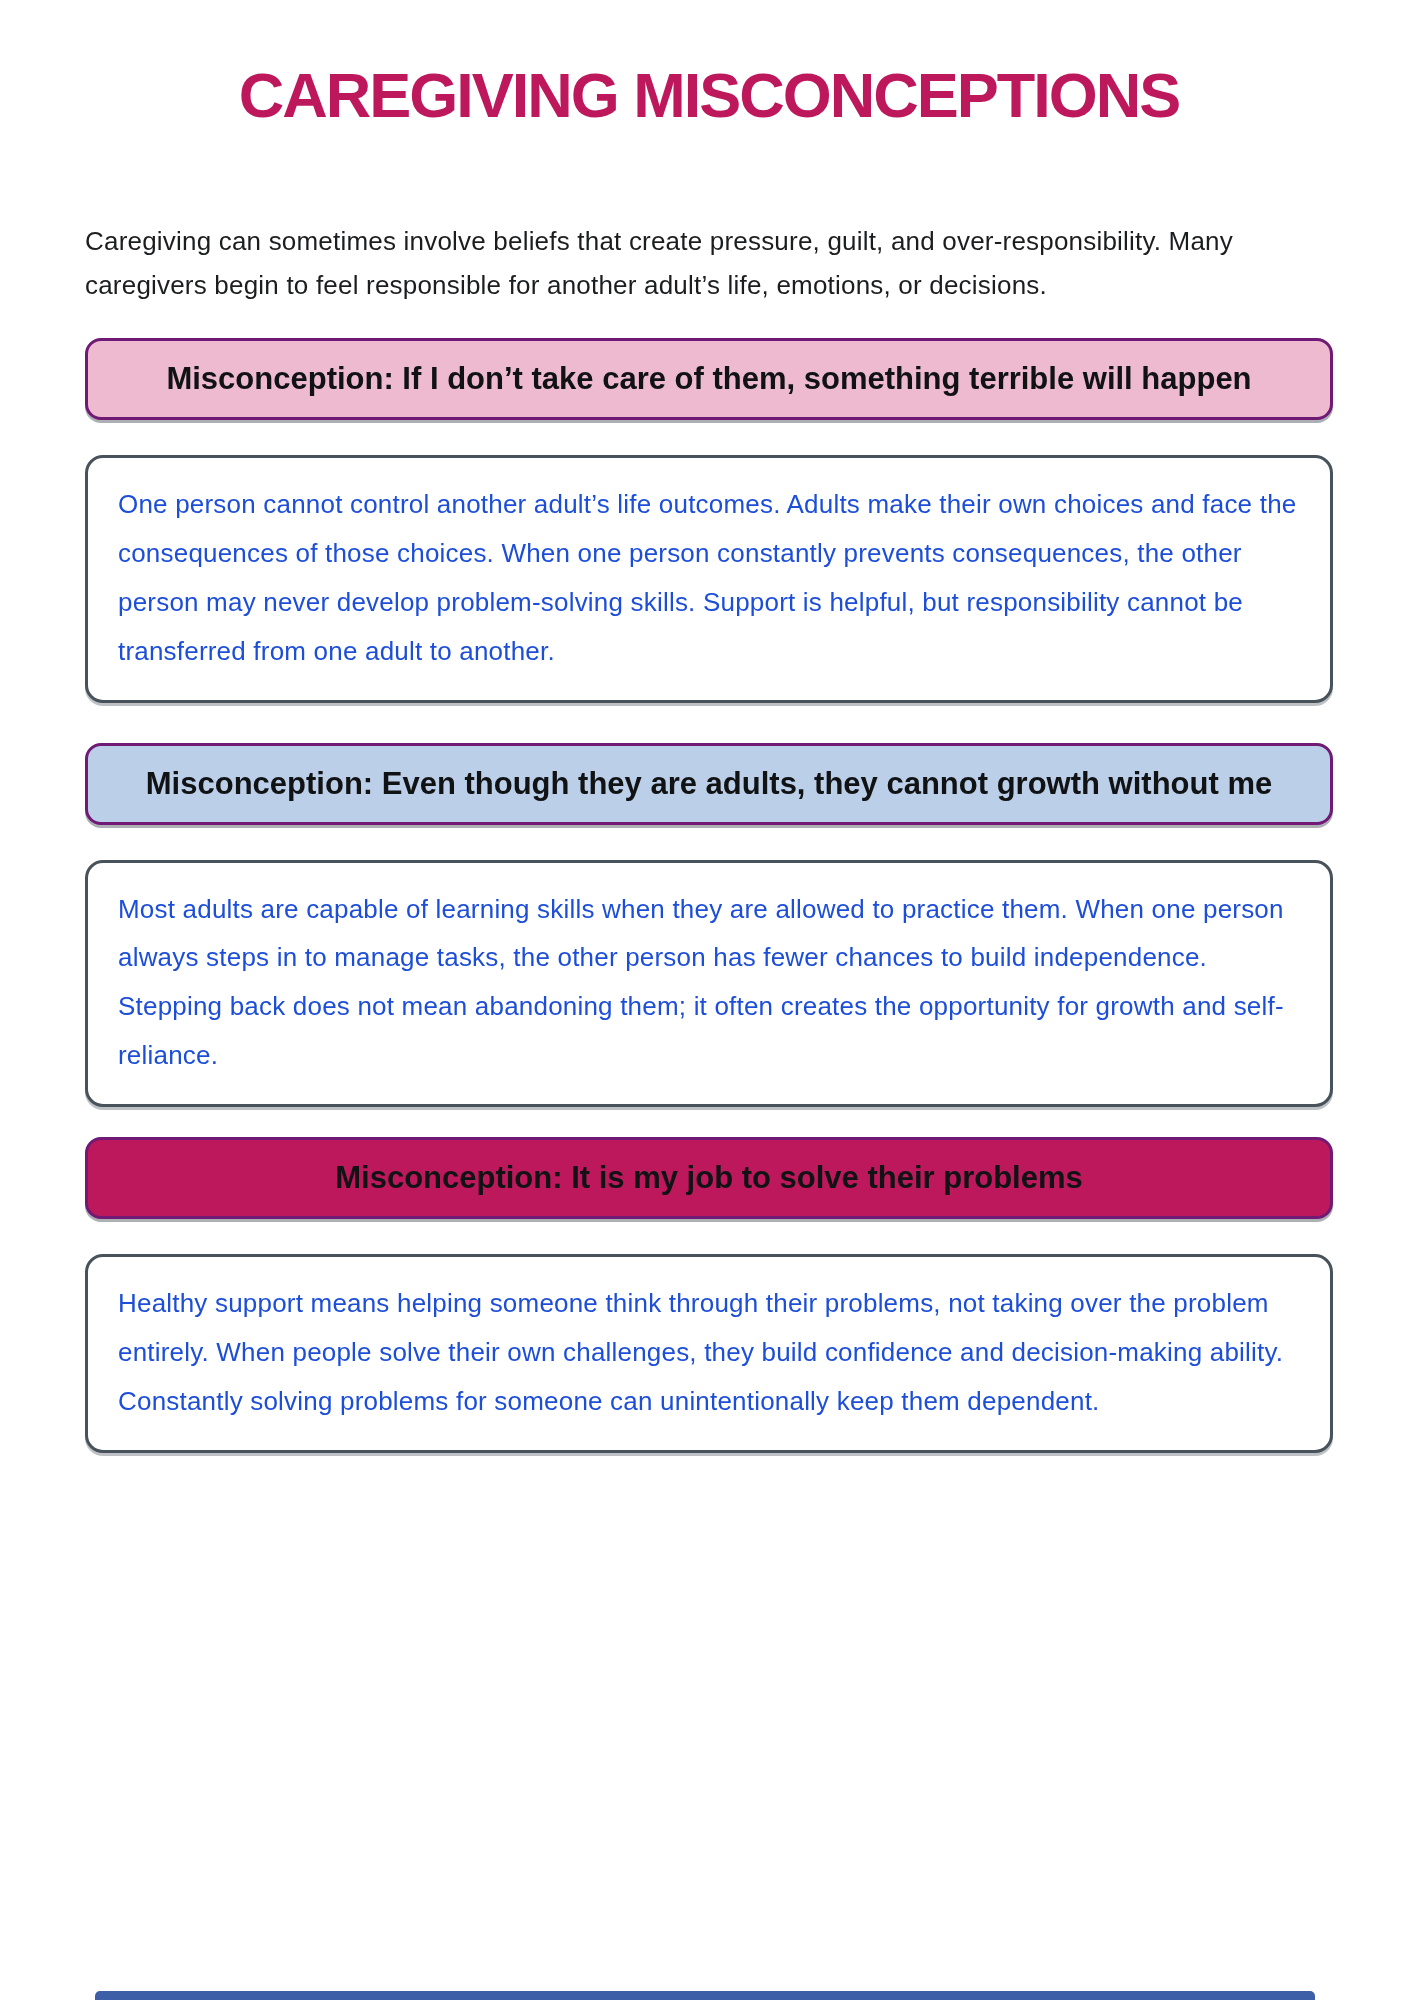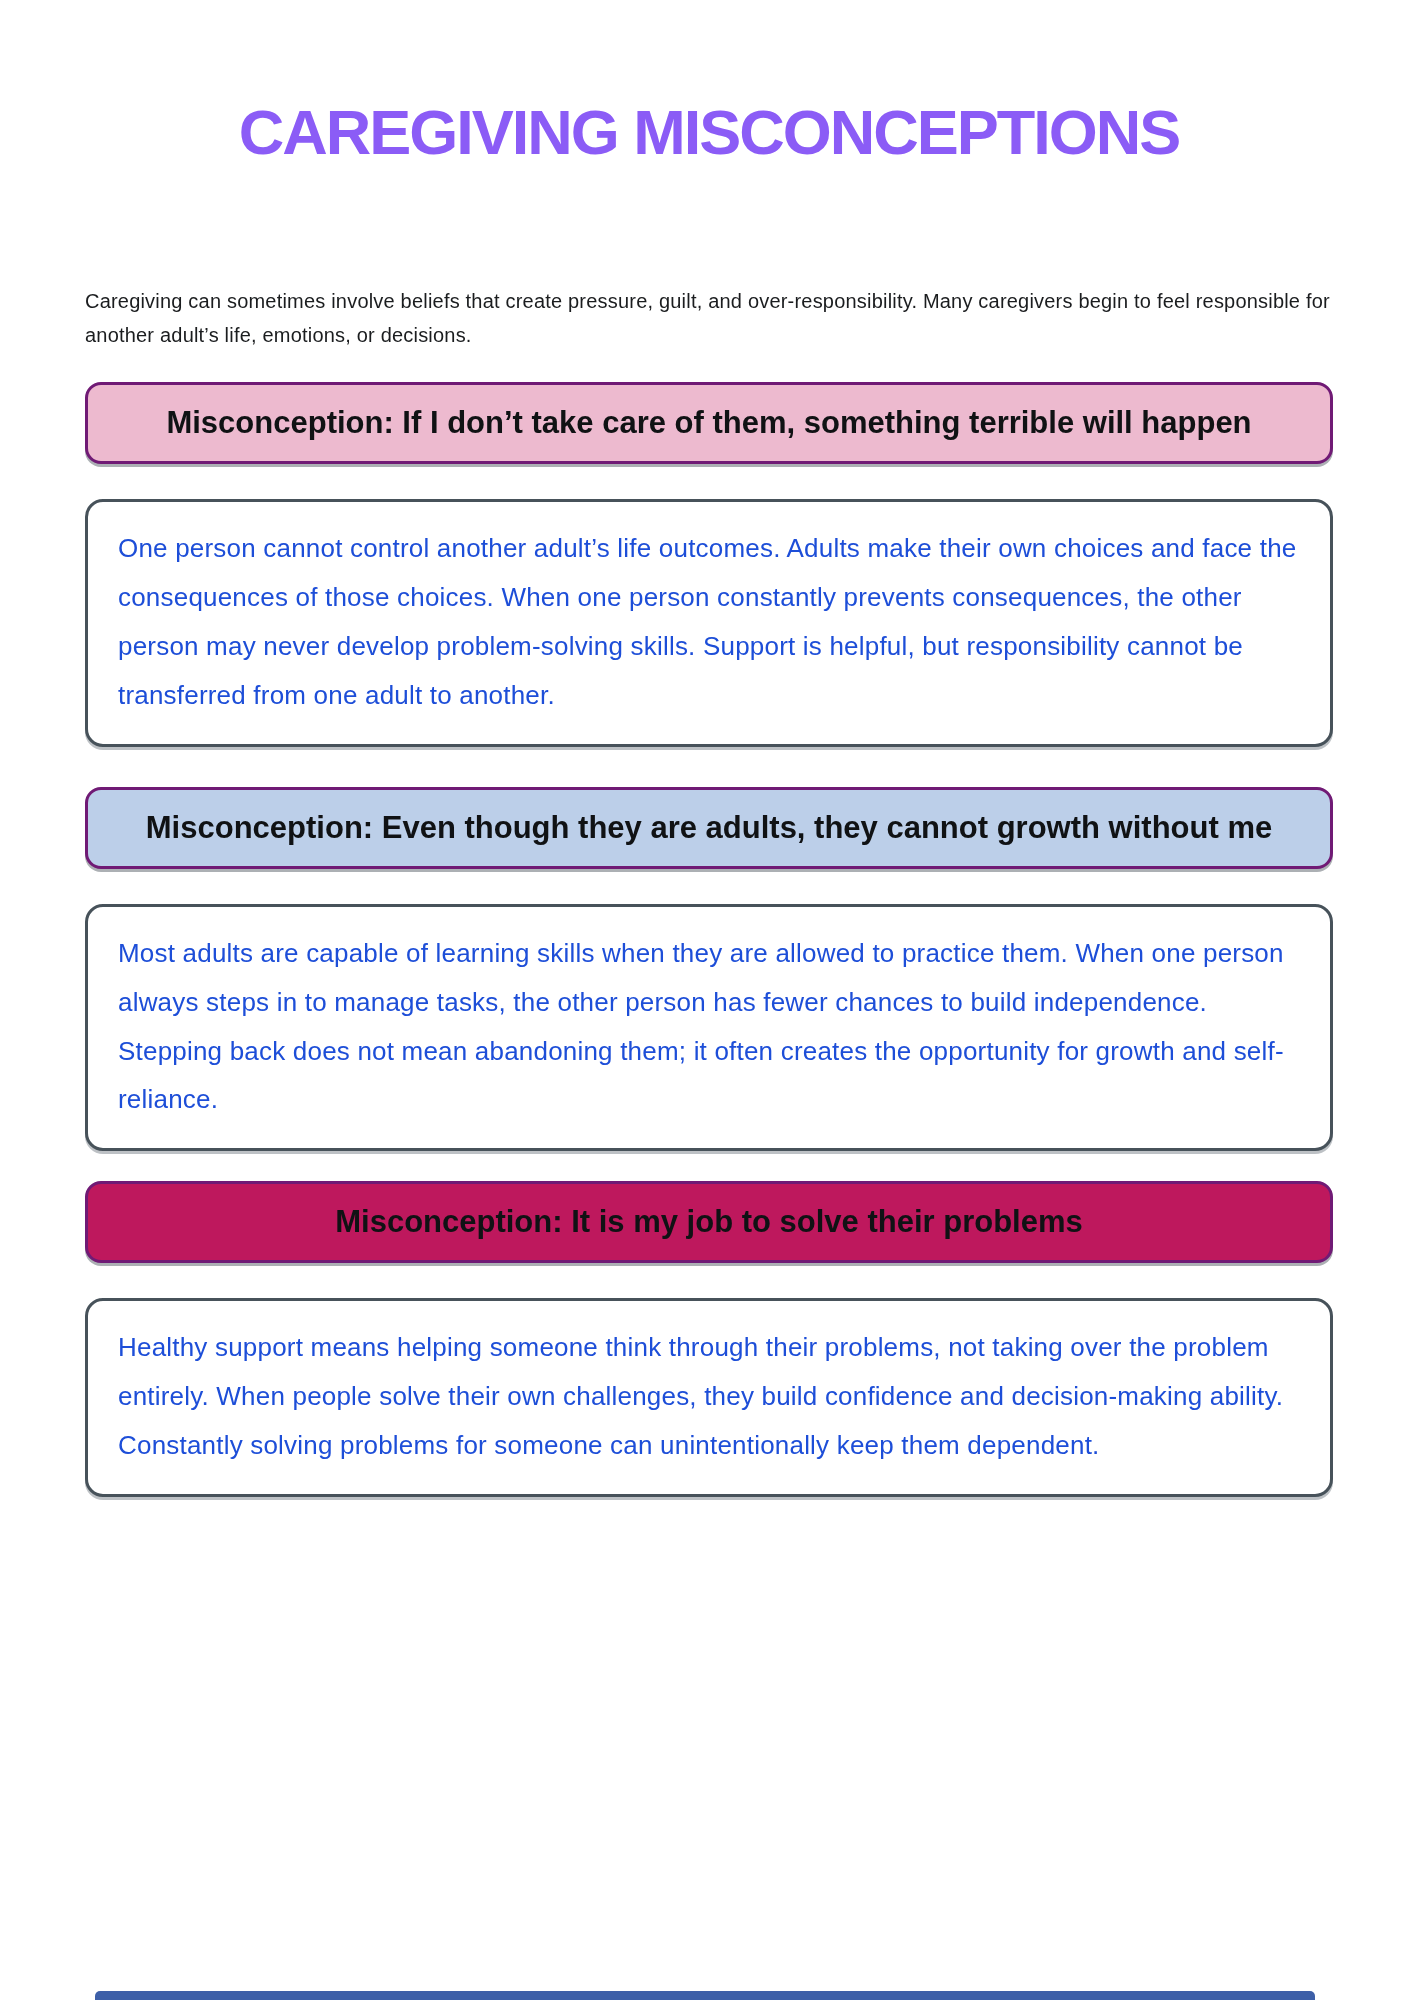--- a/index.html
+++ b/index.html
@@ -14,31 +14,31 @@
     font-family: "Liberation Sans", sans-serif;
     color: #17191b;
   }
   .content {
     position: absolute;
     left: 85px;
     top: 0;
     width: 1248px;
   }
   .doc-title {
-    margin-top: 97px;
+    margin-top: 60px;
     text-align: center;
     font-size: 63px;
     line-height: 1.12;
     font-weight: 800;
     letter-spacing: -2px;
-    color: #8b5cf6;
+    color: #be185d;
   }
   .intro {
-    margin-top: 116px;
-    font-size: 20px;
+    margin-top: 88px;
+    font-size: 26px;
     line-height: 1.72;
     color: #1b1d1f;
     letter-spacing: 0.2px;
   }
   .header-box {
     margin-top: 30px;
     border: 3px solid #701a75;
     border-radius: 16px;
     box-shadow: 0 3px 0 rgba(70, 80, 88, 0.45);
     text-align: center;

